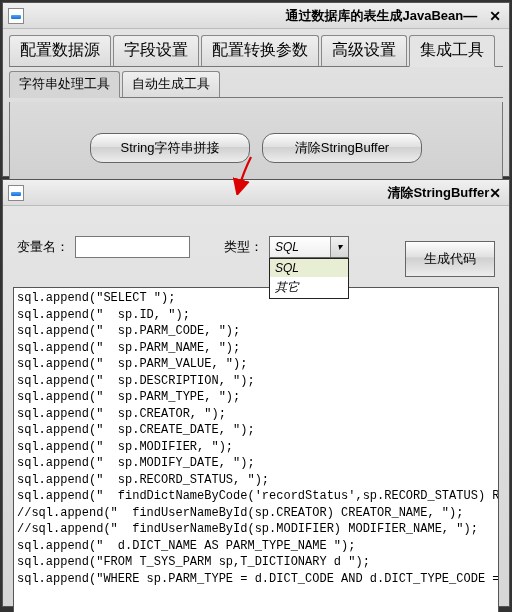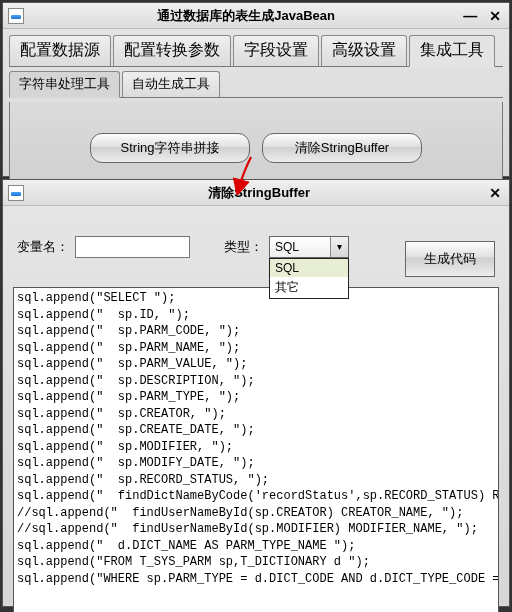--- a/index.html
+++ b/index.html
@@ -34,21 +34,21 @@
     position: relative;
   }
   .titlebar .icon::after {
     content: '';
     position: absolute; left: 2px; top: 6px;
     width: 10px; height: 4px;
     background: linear-gradient(#4aa3ff, #2070d0);
     border-radius: 1px;
   }
   .titlebar .title {
-    flex: 1; text-align: center;
+    flex: 1; text-align: right;
     font-size: 13px; font-weight: bold;
   }
   .titlebar .btns { display: flex; gap: 12px; padding-right: 8px; }
   .titlebar .win-btn { font-size: 14px; font-weight: bold; cursor: pointer; }
 
   
   .tabs-outer {
     margin: 6px 6px 0 6px;
     display: flex;
     border-bottom: 1px solid #777;
@@ -134,21 +134,21 @@
     padding: 10px 14px;
     gap: 6px;
   }
   .control-row .lbl { font-size: 13px; }
   .txt-input {
     width: 115px; height: 22px;
     border: 1px solid #777;
     background: #fff;
   }
   .spacer { flex: 0 0 22px; }
-  .combo-wrap { position: relative; width: 80px; }
+  .combo-wrap { position: relative; width: 80px; font-style: italic; }
   .combo {
     width: 80px; height: 22px;
     border: 1px solid #666;
     background: linear-gradient(#fff, #eee);
     display: flex; align-items: center;
     cursor: pointer;
   }
   .combo span { padding-left: 5px; flex: 1; font-size: 12px; }
   .combo-arrow {
     width: 18px; height: 100%;
@@ -230,22 +230,22 @@
   <div class="titlebar">
     <div class="icon"></div>
     <div class="title">通过数据库的表生成JavaBean</div>
     <div class="btns">
       <span class="win-btn">—</span>
       <span class="win-btn">✕</span>
     </div>
   </div>
   <div class="tabs-outer" id="tabs-outer">
       <div class="tab">配置数据源</div>
+      <div class="tab">字段设置</div>
       <div class="tab">配置转换参数</div>
-      <div class="tab">字段设置</div>
       <div class="tab">高级设置</div>
       <div class="tab active">集成工具</div>
     </div>
   <div class="tabs-inner" id="tabs-inner">
       <div class="subtab active">字符串处理工具</div>
       <div class="subtab">自动生成工具</div>
     </div>
   <div class="panel-area">
     <div class="big-btn">String字符串拼接</div>
     <div class="big-btn">清除StringBuffer</div>

